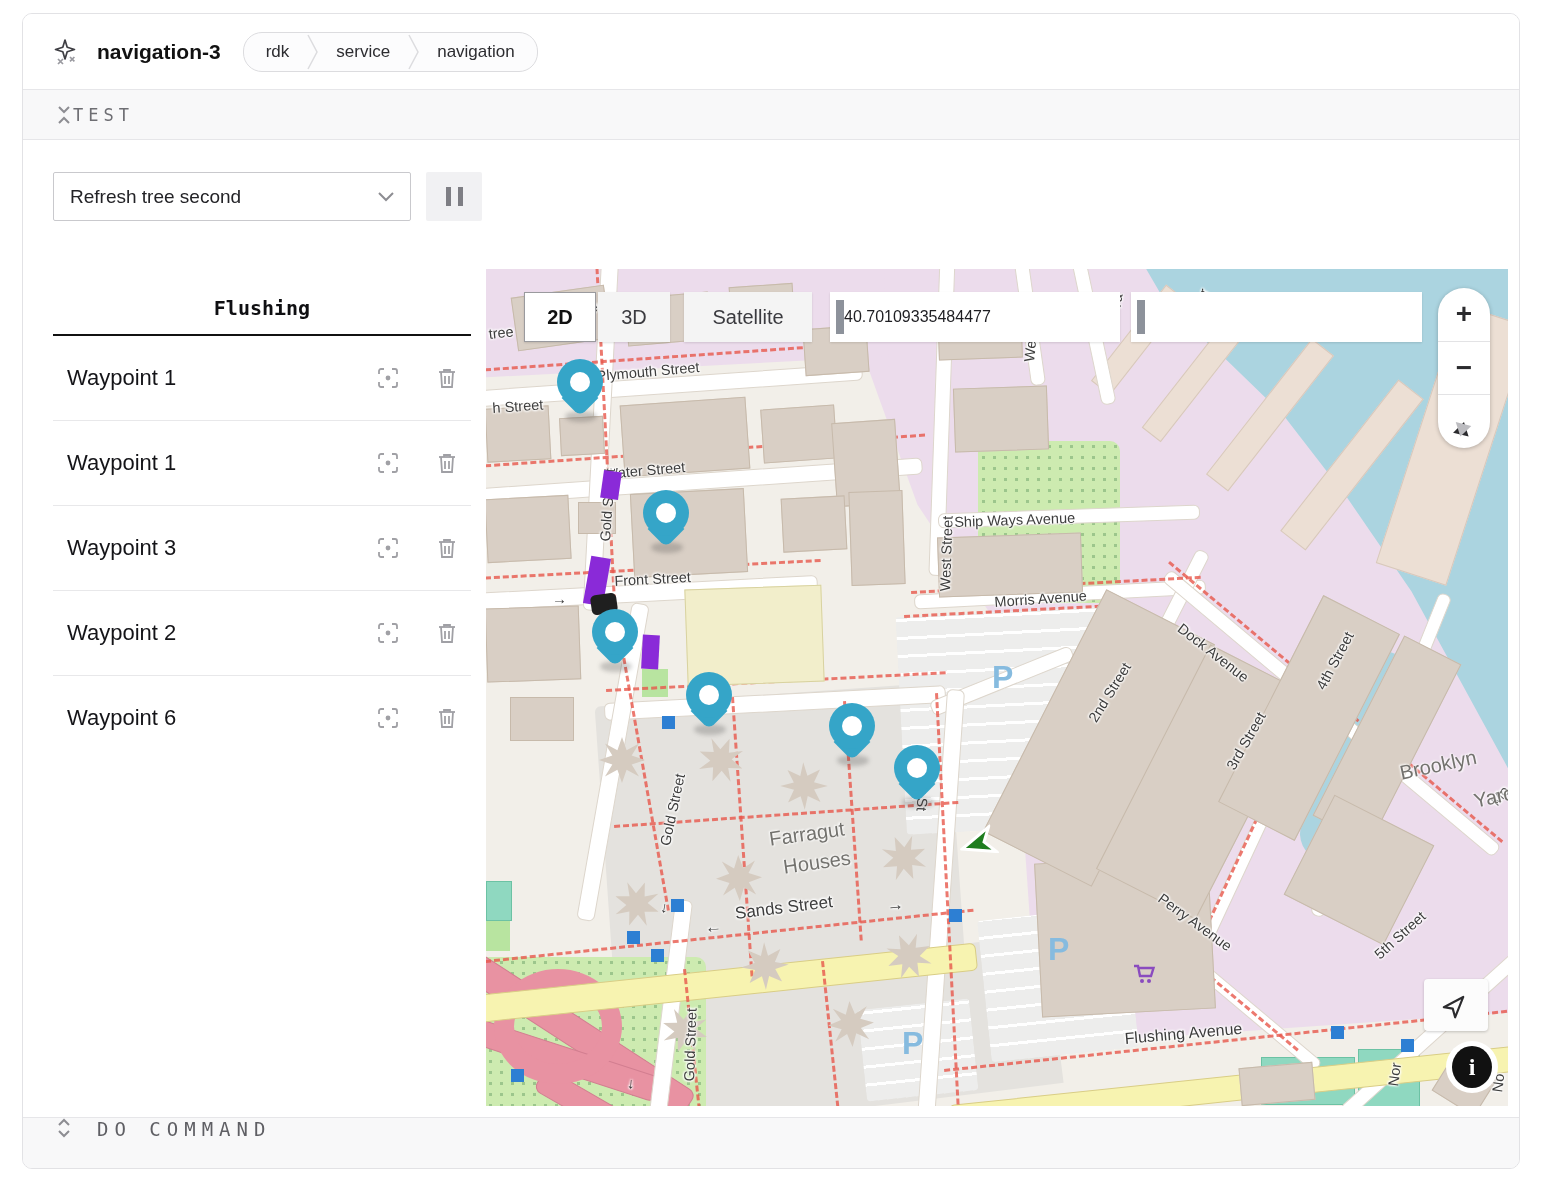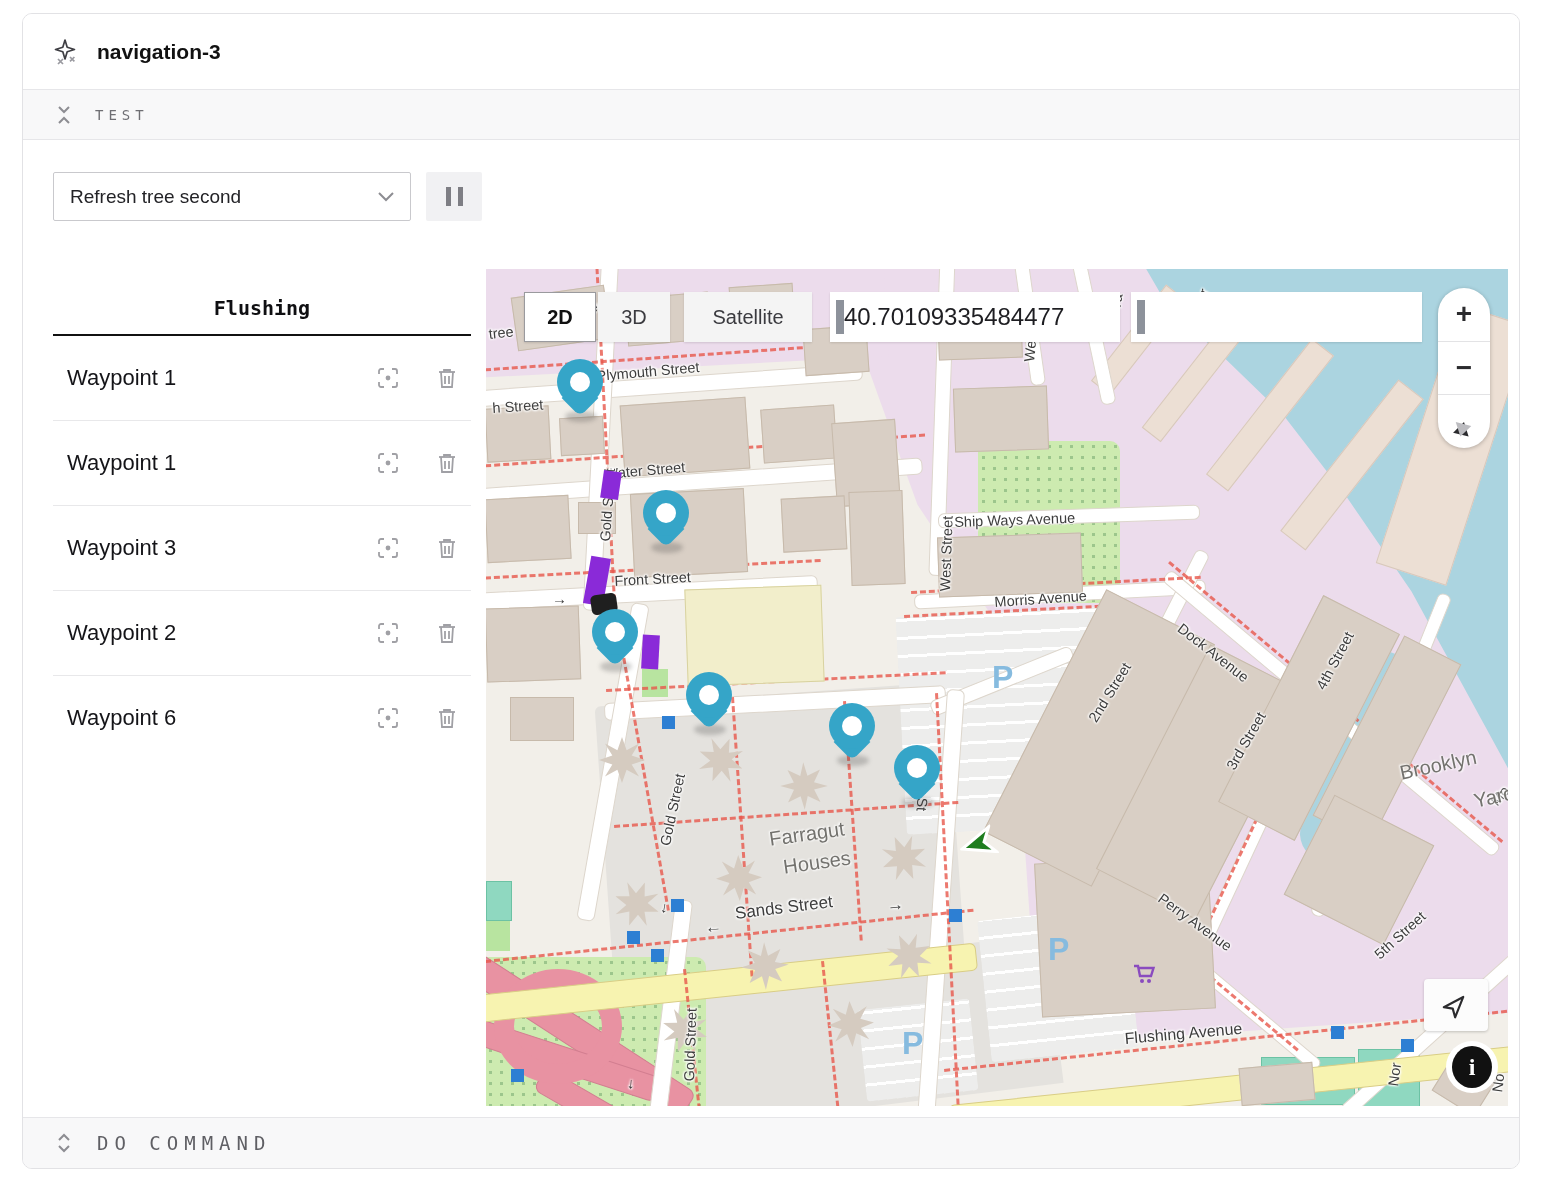--- a/index.html
+++ b/index.html
@@ -10,41 +10,41 @@
   
   #hdr{position:absolute;left:0;top:0;right:0;height:75px;border-bottom:1px solid #e6e6e9;
     display:flex;align-items:center;padding-left:30px;background:#fff;}
   #hdr .title{font-size:21px;font-weight:bold;color:#111;margin-left:16px;}
   .crumb{display:flex;align-items:center;height:38px;border:1px solid #dcdcdf;border-radius:19px;
     background:#fcfcfd;margin-left:22px;padding:0 4px;}
   .crumb .seg{font-size:17px;color:#2c2c30;padding:0 18px;}
   
   #testbar{position:absolute;left:0;top:76px;right:0;height:49px;background:#f8f8f9;
     border-bottom:1px solid #e6e6e9;display:flex;align-items:center;padding-left:32px;}
-  #testbar .lbl{font-size:14px;letter-spacing:5px;color:#6e6e73;margin-left:22px;}
+  #testbar .lbl{font-size:17px;letter-spacing:5px;color:#6e6e73;}
   
   .select{position:absolute;left:30px;top:158px;width:358px;height:49px;border:1px solid #c9c9cd;
     border-radius:2px;background:#fff;display:flex;align-items:center;justify-content:space-between;
     padding:0 16px;box-sizing:border-box;cursor:pointer;}
   .select .val{font-size:19px;color:#232327;}
   .pausebtn{position:absolute;left:403px;top:158px;width:56px;height:49px;background:#f1f1f3;
     border:none;border-radius:2px;display:flex;align-items:center;justify-content:center;gap:7px;cursor:pointer;}
   .pausebtn i{display:block;width:5px;height:19px;background:#7e7e84;}
   
   #leftpanel{position:absolute;left:30px;top:270px;width:418px;}
   .tabs{display:flex;border-bottom:1px solid #dddde0;}
   .tab{flex:1;text-align:center;font-size:20px;padding:12px 0 14px;color:#3f3f44;cursor:pointer;}
   .tab.active{font-weight:bold;color:#0f0f12;border-bottom:2px solid #111;margin-bottom:-1px;}
   .wrow{height:84px;display:flex;align-items:center;border-bottom:1px solid #e8e8ea;padding:0 14px;}
   .wrow:last-child{border-bottom:none;}
   .wrow .wlabel{font-size:22px;color:#141418;flex:1;}
   .iconbtn{background:none;border:none;padding:0;margin-left:38px;cursor:pointer;line-height:0;}
   
   #docmd{position:absolute;left:0;bottom:0;right:0;height:50px;background:#f8f8f9;border-top:1px solid #e6e6e9;
-    display:flex;align-items:center;padding-left:32px;}
+    display:flex;padding-left:32px;}
   #docmd .lbl{font-size:19px;letter-spacing:6px;color:#5f5f64;margin-left:24px;}
   
   #map{position:absolute;left:463px;top:255px;width:1022px;height:837px;background:#f2efe9;overflow:hidden;}
   #map *{position:absolute;}
   .zone{border:none;}
   .road{background:#fff;border:1px solid #ddd6cc;border-radius:6px;}
   .road.yel{background:#f7f3b0;border-color:#d9cd85;}
   .dash{border-top:3px dashed #e8584c;opacity:.8;transform-origin:0 0;}
   .bldg{background:#d9cfc5;border:1px solid #c7baab;}
   .tower{width:46px;height:46px;background:#d5cbc0;
@@ -64,21 +64,21 @@
   .pin .sh{left:8px;top:52px;width:32px;height:11px;background:rgba(60,60,60,.25);border-radius:50%;filter:blur(2px);}
   .pin .tail{left:10px;top:26px;width:26px;height:26px;background:#35a5c8;transform:rotate(45deg);border-radius:0 0 7px 0;}
   .pin .head{left:0;top:0;width:46px;height:46px;background:#35a5c8;border-radius:50%;}
   .pin .dot{left:13px;top:13px;width:20px;height:20px;background:#fff;border-radius:50%;}
   
   .mbtn{top:23px;height:50px;background:#f4f4f4;border:none;font-size:20px;color:#3a3a3f;cursor:pointer;z-index:60;
     font-family:"Liberation Sans",sans-serif;box-shadow:0 1px 2px rgba(0,0,0,.12);}
   .mbtn.sel{background:#fff;border:1px solid #9a9a9e;font-weight:bold;color:#111;}
   .coord{top:23px;height:50px;background:#fff;z-index:60;display:flex;align-items:center;box-shadow:0 1px 2px rgba(0,0,0,.12);}
   .coord .bar{position:static;width:8px;height:34px;background:#8d929b;margin-left:6px;flex:none;}
-  .coord input{position:static;border:none;outline:none;font-size:24px;color:#1e1e22;margin-left:12px;width:100%;
+  .coord input{position:static;border:none;outline:none;font-size:16px;color:#1e1e22;margin-left:12px;width:100%;
     font-family:"Liberation Sans",sans-serif;background:transparent;}
   #zoomctl{left:952px;top:19px;width:52px;height:160px;background:#fff;border-radius:26px;z-index:60;
     box-shadow:0 1px 4px rgba(0,0,0,.25);display:flex;flex-direction:column;}
   #zoomctl .zc{position:static;flex:1;display:flex;align-items:center;justify-content:center;background:none;border:none;
     font-size:28px;font-weight:bold;color:#2b2b2e;cursor:pointer;}
   #zoomctl .zc + .zc{border-top:1px solid #e3e3e5;}
   .needle{position:static;display:flex;flex-direction:column;align-items:center;transform:rotate(14deg);}
   .needle b{display:block;width:0;height:0;border-left:8px solid transparent;border-right:8px solid transparent;}
   .needle .up{border-bottom:13px solid #2b2b2e;}
   .needle .dn{border-top:13px solid #bcbcc0;margin-top:2px;}
@@ -99,20 +99,31 @@
 
   <div id="hdr">
     <span style="line-height:0;">
       <svg width="28" height="28" viewBox="0 0 28 28">
         <path d="M12 2 L14.2 9.3 L21.5 11.5 L14.2 13.7 L12 21 L9.8 13.7 L2.5 11.5 L9.8 9.3 Z" fill="#fff" stroke="#3f3f44" stroke-width="1.7" stroke-linejoin="round"></path>
         <path d="M5 21 l5 5 M10 21 l-5 5" stroke="#9a9aa0" stroke-width="1.7"></path>
         <path d="M17 19 l4.4 4.4 M21.4 19 l-4.4 4.4" stroke="#9a9aa0" stroke-width="1.7"></path>
       </svg>
     </span>
     <span class="title">navigation-3</span>
+    <div class="crumb">
+      <span class="seg">rdk</span>
+      <svg width="11" height="36">
+          <polyline points="1,1 10,18 1,35" stroke="#dcdcdf" stroke-width="1.5" fill="none"></polyline>
+        </svg>
+      <span class="seg">service</span>
+      <svg width="11" height="36">
+          <polyline points="1,1 10,18 1,35" stroke="#dcdcdf" stroke-width="1.5" fill="none"></polyline>
+        </svg>
+      <span class="seg">navigation</span>
+    </div>
   </div>
 
   <div id="testbar">
     <span style="line-height:0;">
       <svg width="18" height="20" viewBox="0 0 18 20">
         <path d="M4 2 L9 7 L14 2" fill="none" stroke="#8d8d92" stroke-width="2"></path>
         <path d="M4 18 L9 13 L14 18" fill="none" stroke="#8d8d92" stroke-width="2"></path>
       </svg>
     </span>
     <span class="lbl mono">TEST</span>

